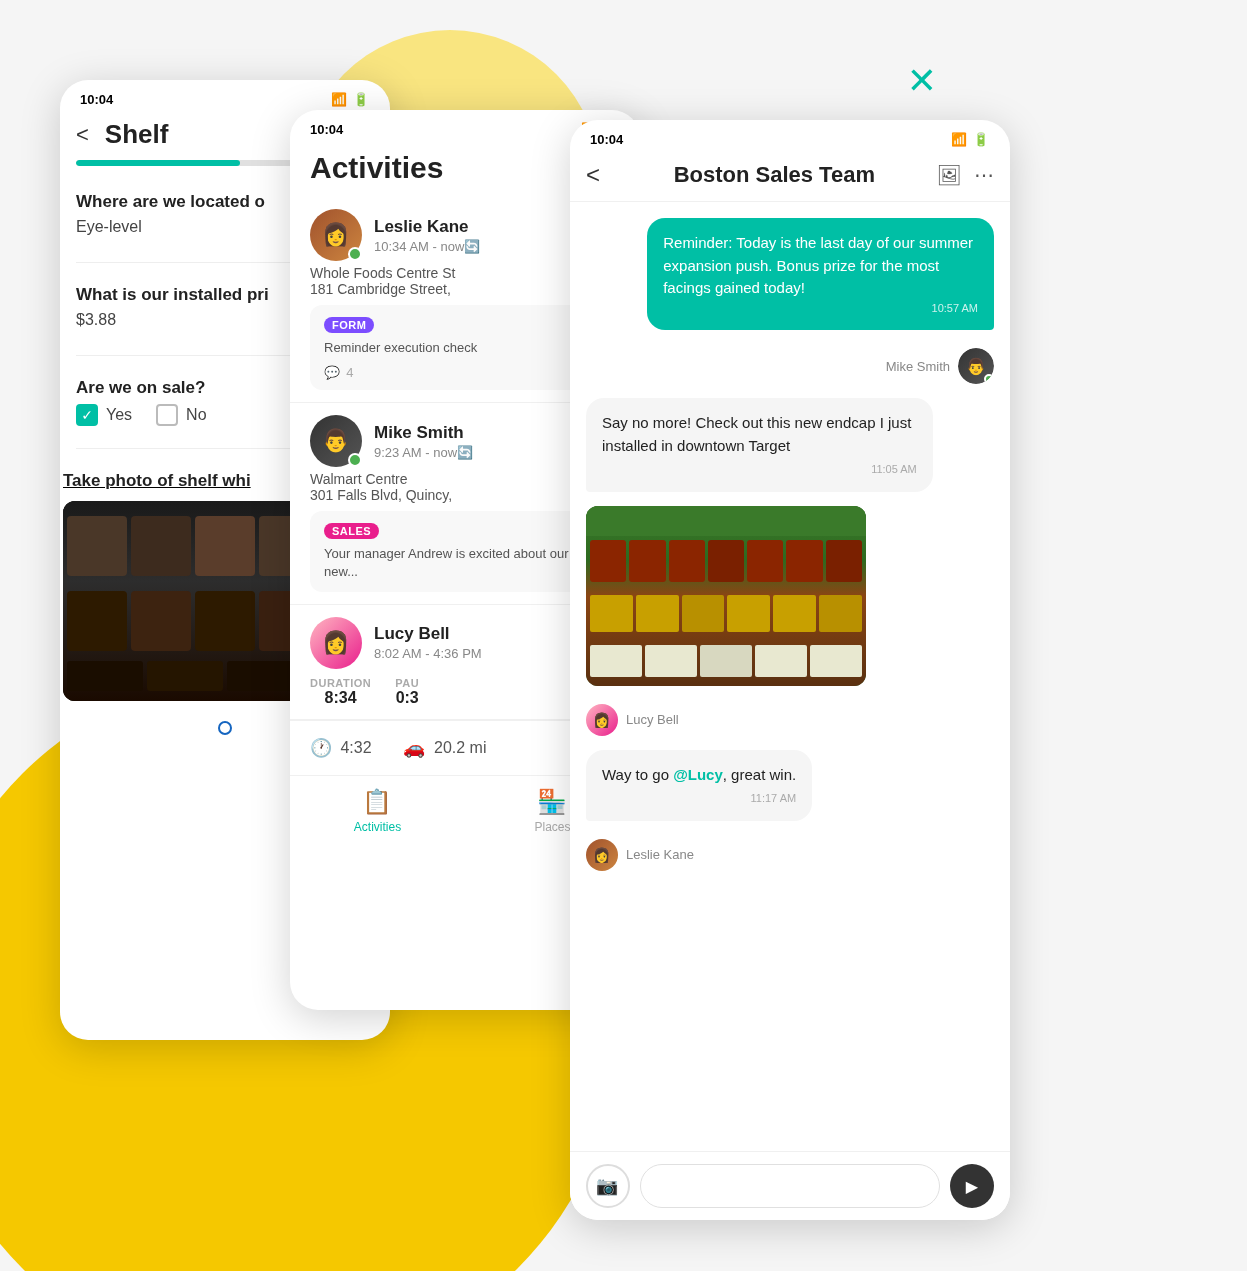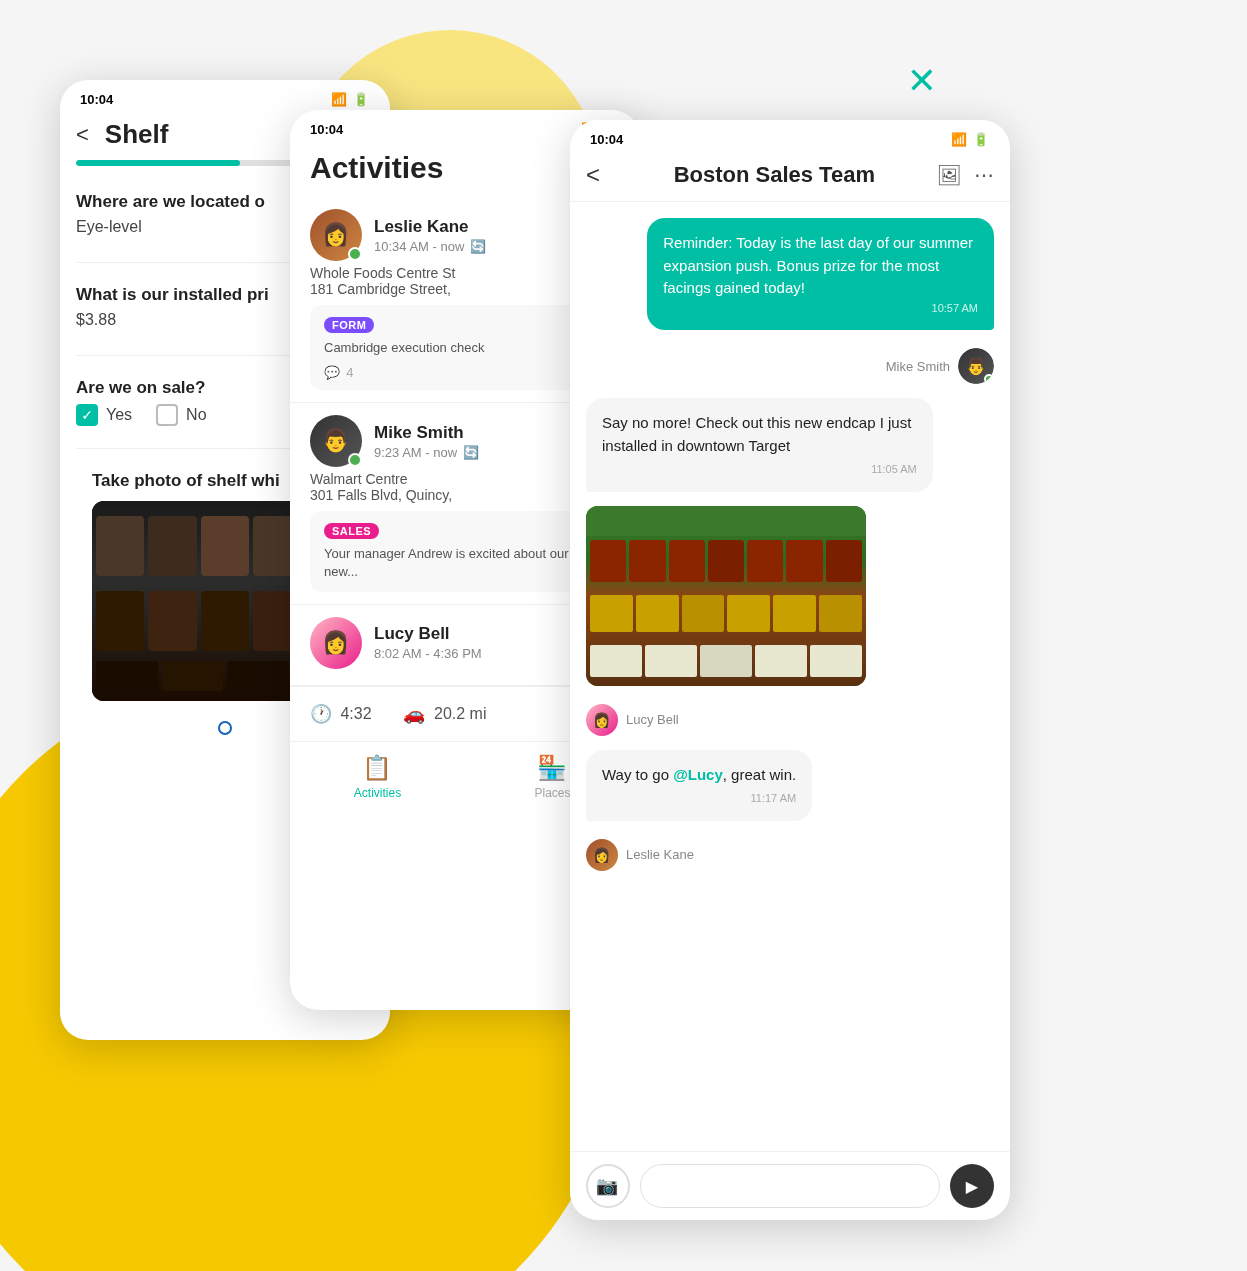--- a/index.html
+++ b/index.html
@@ -130,21 +130,22 @@
       color: white;
       font-size: 14px;
     }
     .checkbox-unchecked {
       width: 22px;
       height: 22px;
       border: 2px solid #bbb;
       border-radius: 4px;
     }
     .shelf-photo-section {
-      padding: 10px 32px;
+      padding: 10px 3px;
+      text-decoration: underline;
     }
     .shelf-photo-img {
       width: 100%;
       height: 200px;
       border-radius: 12px;
       background: linear-gradient(135deg, #2d2d2d 0%, #4a3728 50%, #2d2d2d 100%);
       margin-top: 10px;
       overflow: hidden;
       position: relative;
       display: flex;
@@ -219,21 +220,21 @@
     }
     .act-person-info { flex: 1; }
     .act-person-name {
       font-size: 17px;
       font-weight: 600;
       color: #222;
     }
     .act-time-row {
       display: flex;
       align-items: center;
-      gap: 6px;
+      gap: 0;
       font-size: 13px;
       color: #888;
       margin-top: 2px;
     }
     .act-location {
       font-size: 14px;
       color: #555;
       padding-left: 0;
       margin-top: 4px;
     }
@@ -701,21 +702,21 @@
           <span>10:34 AM - now</span>
           <span>🔄</span>
         </div>
       </div>
     </div>
     <div class="act-location">
       Whole Foods Centre St<br>181 Cambridge Street,
     </div>
     <div class="act-form-card">
       <span class="act-form-badge">FORM</span>
-      <div class="act-form-text">Cambridge execution check</div>
+      <div class="act-form-text">Reminder execution check</div>
       <div class="act-form-footer">
         <span>💬</span>
         <span>4</span>
       </div>
     </div>
   </div>
 
   <div class="activity-item">
     <div class="act-item-header">
       <div class="act-avatar">
@@ -742,20 +743,30 @@
   <div class="activity-item">
     <div class="act-item-header">
       <div class="act-avatar">
         <div class="avatar-lucy">👩</div>
       </div>
       <div class="act-person-info">
         <div class="act-person-name">Lucy Bell</div>
         <div class="act-time-row">
           <span>8:02 AM - 4:36 PM</span>
         </div>
+      </div>
+    </div>
+    <div class="act-stats-row">
+      <div class="act-stat">
+        <div class="act-stat-label">DURATION</div>
+        <div class="act-stat-value">8:34</div>
+      </div>
+      <div class="act-stat">
+        <div class="act-stat-label">PAU</div>
+        <div class="act-stat-value">0:3</div>
       </div>
     </div>
   </div>
 
   <div class="act-bottom-stats">
     <div class="act-bottom-stat">
       <span class="act-bottom-icon">🕐</span>
       <span>4:32</span>
     </div>
     <div class="act-bottom-stat">

